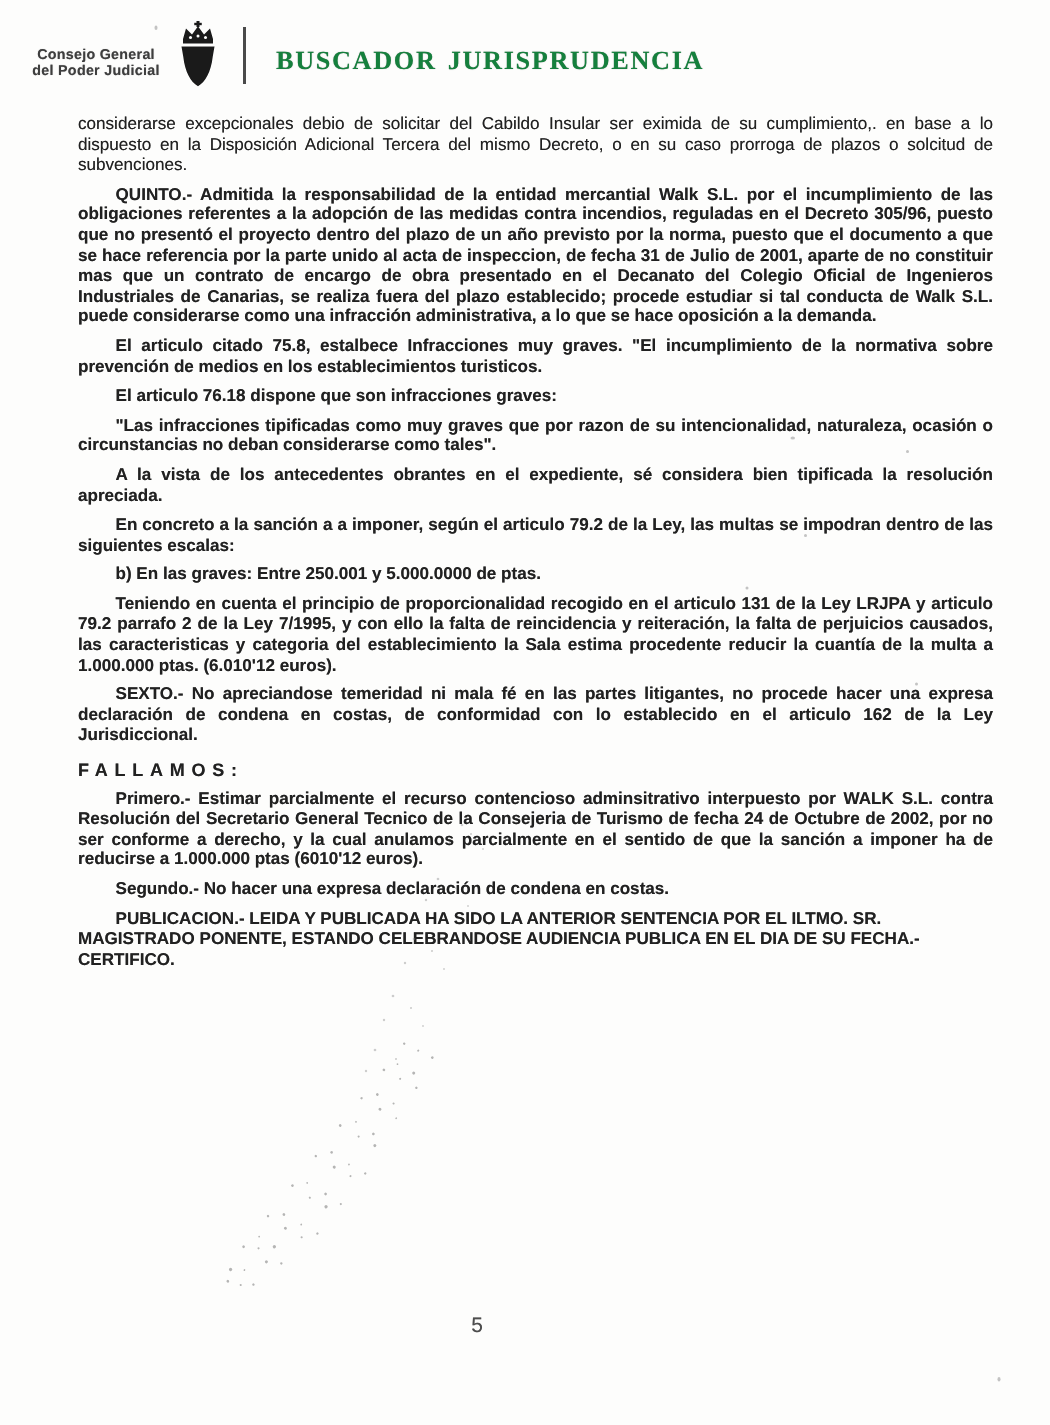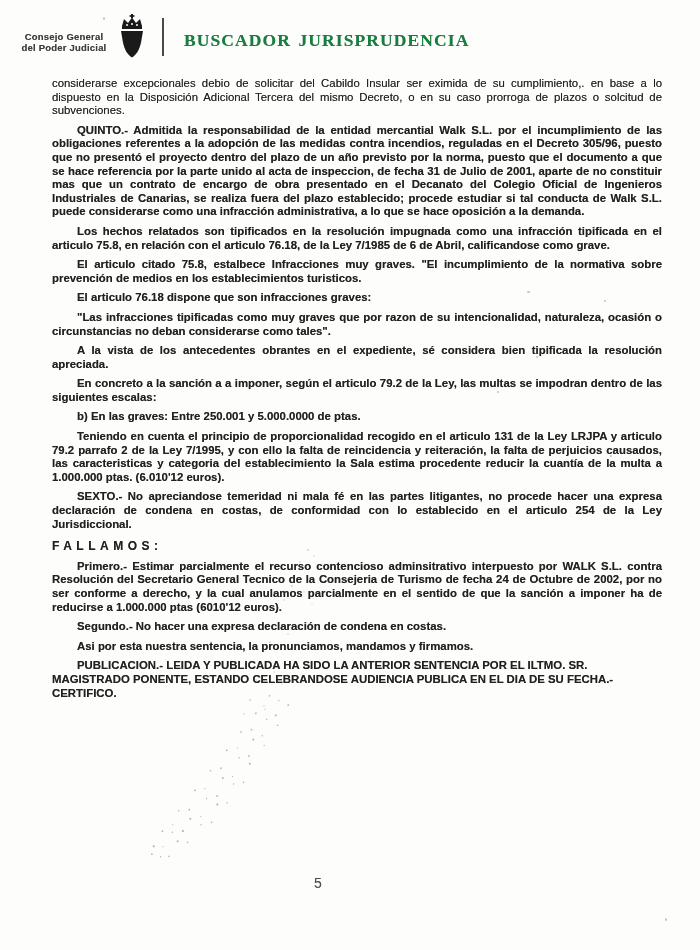--- a/index.html
+++ b/index.html
@@ -77,33 +77,31 @@
       </svg>
     </span>
 
     <div class="hdr-divider"></div>
     <div class="hdr-title">BUSCADOR JURISPRUDENCIA</div>
   </div>
 
   <div class="content">
     <p class="first">considerarse excepcionales debio de solicitar del Cabildo Insular ser eximida de su cumplimiento,. en base a lo dispuesto en la Disposición Adicional Tercera del mismo Decreto, o en su caso prorroga de plazos o solcitud de subvenciones.</p>
     <p class="ind">QUINTO.- Admitida la responsabilidad de la entidad mercantial Walk S.L. por el incumplimiento de las obligaciones referentes a la adopción de las medidas contra incendios, reguladas en el Decreto 305/96, puesto que no presentó el proyecto dentro del plazo de un año previsto por la norma, puesto que el documento a que se hace referencia por la parte unido al acta de inspeccion, de fecha 31 de Julio de 2001, aparte de no constituir mas que un contrato de encargo de obra presentado en el Decanato del Colegio Oficial de Ingenieros Industriales de Canarias, se realiza fuera del plazo establecido; procede estudiar si tal conducta de Walk S.L. puede considerarse como una infracción administrativa, a lo que se hace oposición a la demanda.</p>
-    <p class="ind">Los hechos relatados son tipificados en la resolución impugnada como una infracción tipificada en el articulo 75.8, en relación con el articulo 76.18, de la Ley 7/1985 de 6 de Abril, calificandose como grave.</p>
     <p class="ind">El articulo citado 75.8, estalbece Infracciones muy graves. "El incumplimiento de la normativa sobre prevención de medios en los establecimientos turisticos.</p>
     <p class="ind">El articulo 76.18 dispone que son infracciones graves:</p>
     <p class="ind">"Las infracciones tipificadas como muy graves que por razon de su intencionalidad, naturaleza, ocasión o circunstancias no deban considerarse como tales".</p>
     <p class="ind">A la vista de los antecedentes obrantes en el expediente, sé considera bien tipificada la resolución apreciada.</p>
     <p class="ind">En concreto a la sanción a a imponer, según el articulo 79.2 de la Ley, las multas se impodran dentro de las siguientes escalas:</p>
     <p class="ind leftal">b) En las graves: Entre 250.001 y 5.000.0000 de ptas.</p>
     <p class="ind">Teniendo en cuenta el principio de proporcionalidad recogido en el articulo 131 de la Ley LRJPA y articulo 79.2 parrafo 2 de la Ley 7/1995, y con ello la falta de reincidencia y reiteración, la falta de perjuicios causados, las caracteristicas y categoria del establecimiento la Sala estima procedente reducir la cuantía de la multa a 1.000.000 ptas. (6.010'12 euros).</p>
-    <p class="ind">SEXTO.- No apreciandose temeridad ni mala fé en las partes litigantes, no procede hacer una expresa declaración de condena en costas, de conformidad con lo establecido en el articulo 254 de la Ley Jurisdiccional.</p>
+    <p class="ind">SEXTO.- No apreciandose temeridad ni mala fé en las partes litigantes, no procede hacer una expresa declaración de condena en costas, de conformidad con lo establecido en el articulo 162 de la Ley Jurisdiccional.</p>
     <p class="fallamos">FALLAMOS:</p>
     <p class="ind">Primero.- Estimar parcialmente el recurso contencioso adminsitrativo interpuesto por WALK S.L. contra Resolución del Secretario General Tecnico de la Consejeria de Turismo de fecha 24 de Octubre de 2002, por no ser conforme a derecho, y la cual anulamos parcialmente en el sentido de que la sanción a imponer ha de reducirse a 1.000.000 ptas (6010'12 euros).</p>
     <p class="ind leftal">Segundo.- No hacer una expresa declaración de condena en costas.</p>
-    <p class="ind leftal">Asi por esta nuestra sentencia, la pronunciamos, mandamos y firmamos.</p>
     <p class="ind leftal">PUBLICACION.- LEIDA Y PUBLICADA HA SIDO LA ANTERIOR SENTENCIA POR EL ILTMO. SR. MAGISTRADO PONENTE, ESTANDO CELEBRANDOSE AUDIENCIA PUBLICA EN EL DIA DE SU FECHA.- CERTIFICO.</p>
   </div>
 
   <div class="pagenum">5</div>
 
   <svg class="stamp" width="215" height="72" viewBox="0 0 215 72">
     <g fill="#7b7b7b">
       <circle cx="6" cy="30" r="0.9"></circle>
         <circle cx="10" cy="38" r="0.7"></circle>
         <circle cx="13" cy="26" r="1.1"></circle>

